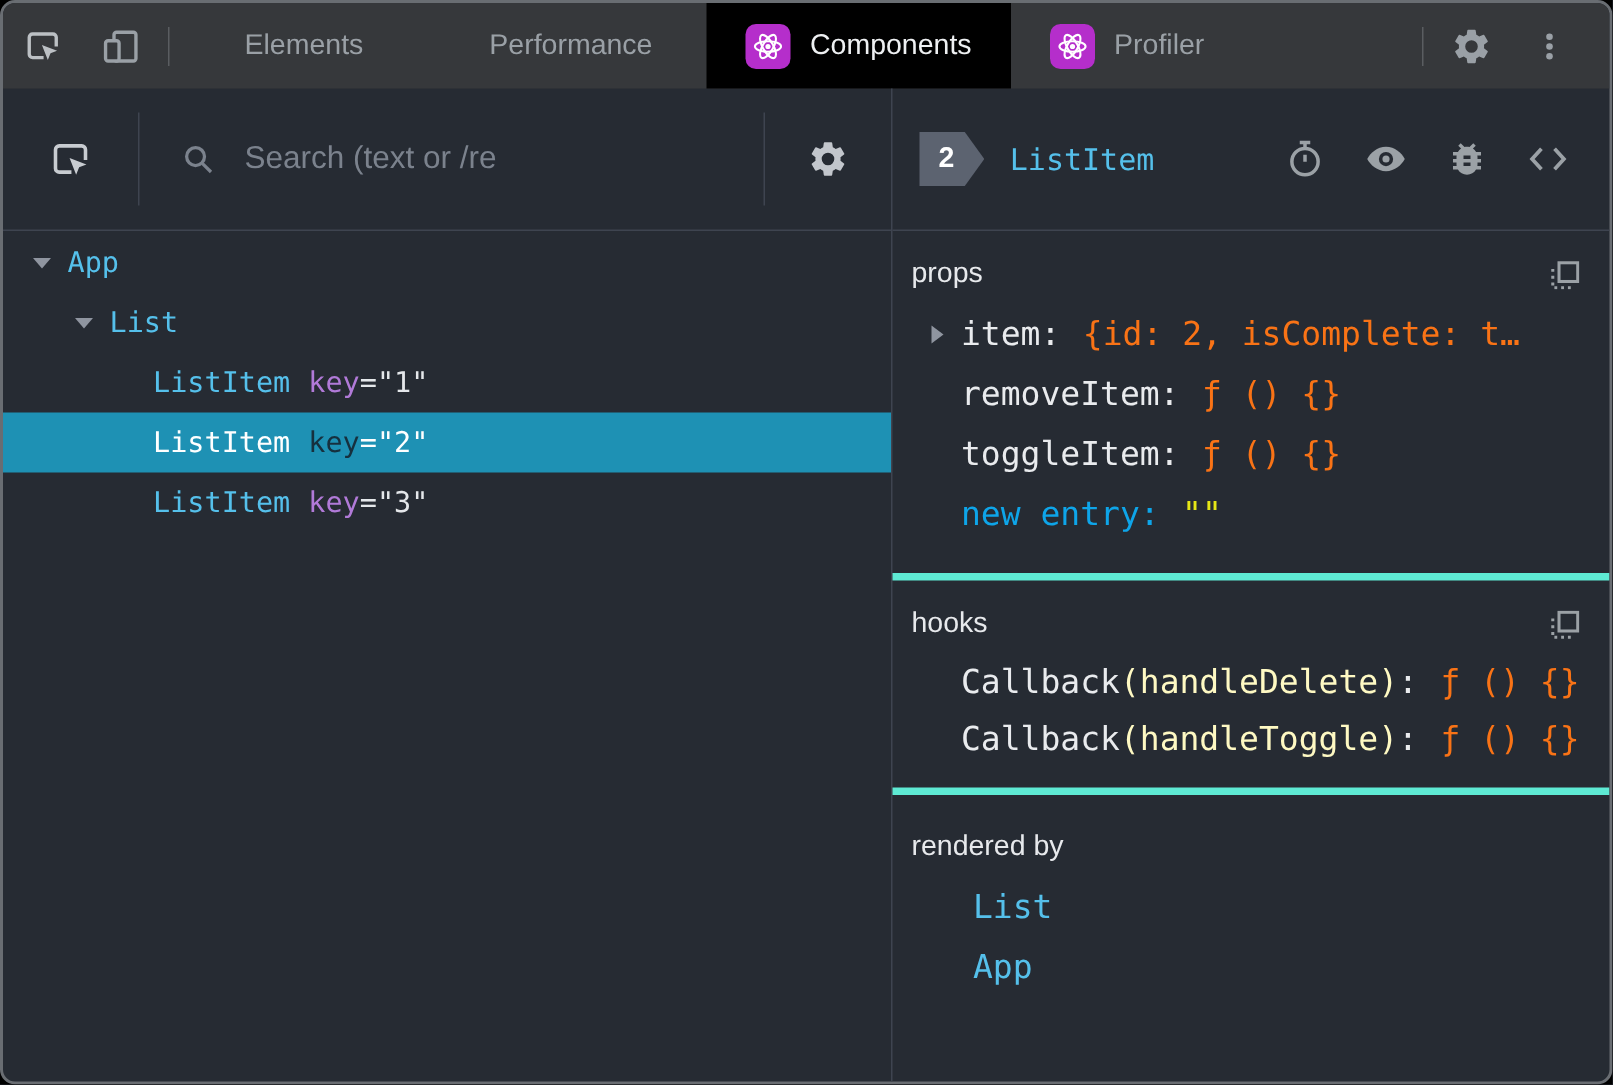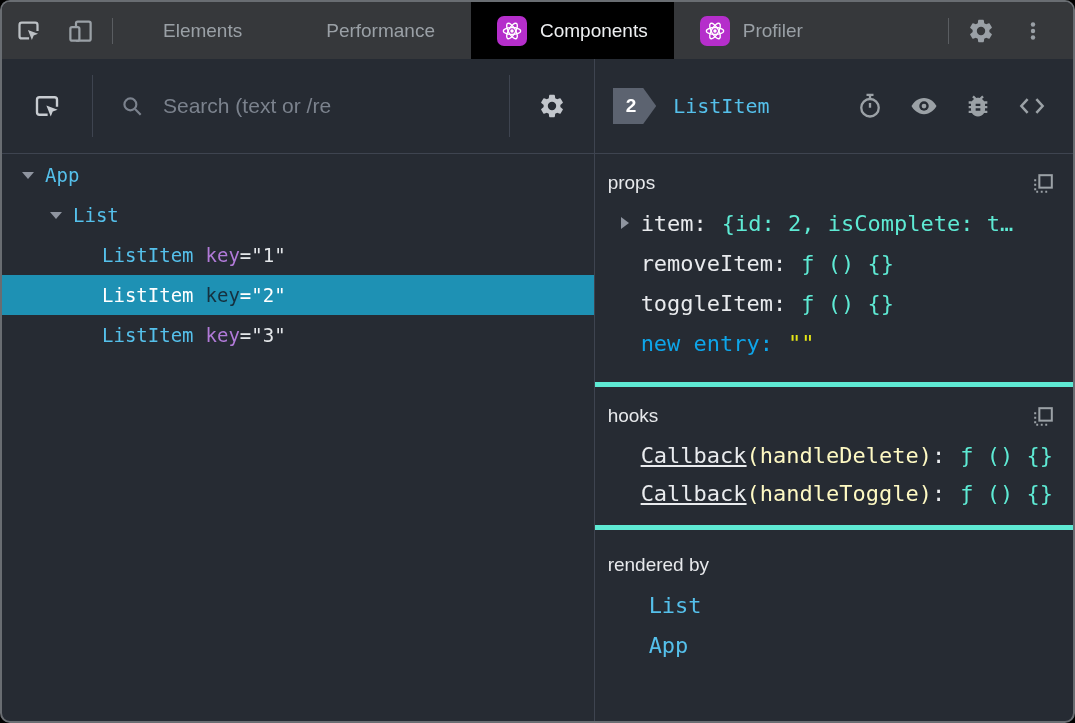--- a/index.html
+++ b/index.html
@@ -62,23 +62,23 @@
   .section-props { height:233px; }
   .section-hooks { height:143px;text-align:right; }
   .section-rendered { border-bottom:none; flex:1; padding-top:24px; }
   .sec-head { display:flex; justify-content:space-between; align-items:center; color:#e7e9ec; font-size:19px; }
   .copy-btn { cursor:pointer; display:flex; }
   .sec-rows { margin-top:9px; font-family:"DejaVu Sans Mono","Liberation Mono",monospace; font-size:22px; }
   .prow { height:40px; display:flex; align-items:center; padding-left:33px; white-space:pre; }
   .tw-right { width:0; height:0; border-top:6px solid transparent; border-bottom:6px solid transparent; border-left:8px solid #8f95a0; margin-right:12px; margin-left:-20px; flex:0 0 auto; cursor:pointer; }
   .pkey { color:#e9ebee; }
   .pkey.dim { color:#0ea5e9; }
-  .pval { color:#5eead4; margin-left:15px; }
+  .pval { color:#f97316; margin-left:15px; }
   .pval.yellow { color:#e6e616; }
-  .hfn { color:#e9ebee;text-decoration:underline; }
+  .hfn { color:#e9ebee; }
   .harg { color:#fef9c3; }
   .hsep { color:#e9ebee; }
   .rrow { height:40px; display:flex; align-items:center; padding-left:41px; }
   .rlink { color:#55c0eb; cursor:pointer; }
   .rlib { color:#e9ebee; }
 </style>
 </head>
 <body>
 
 <div class="window">

